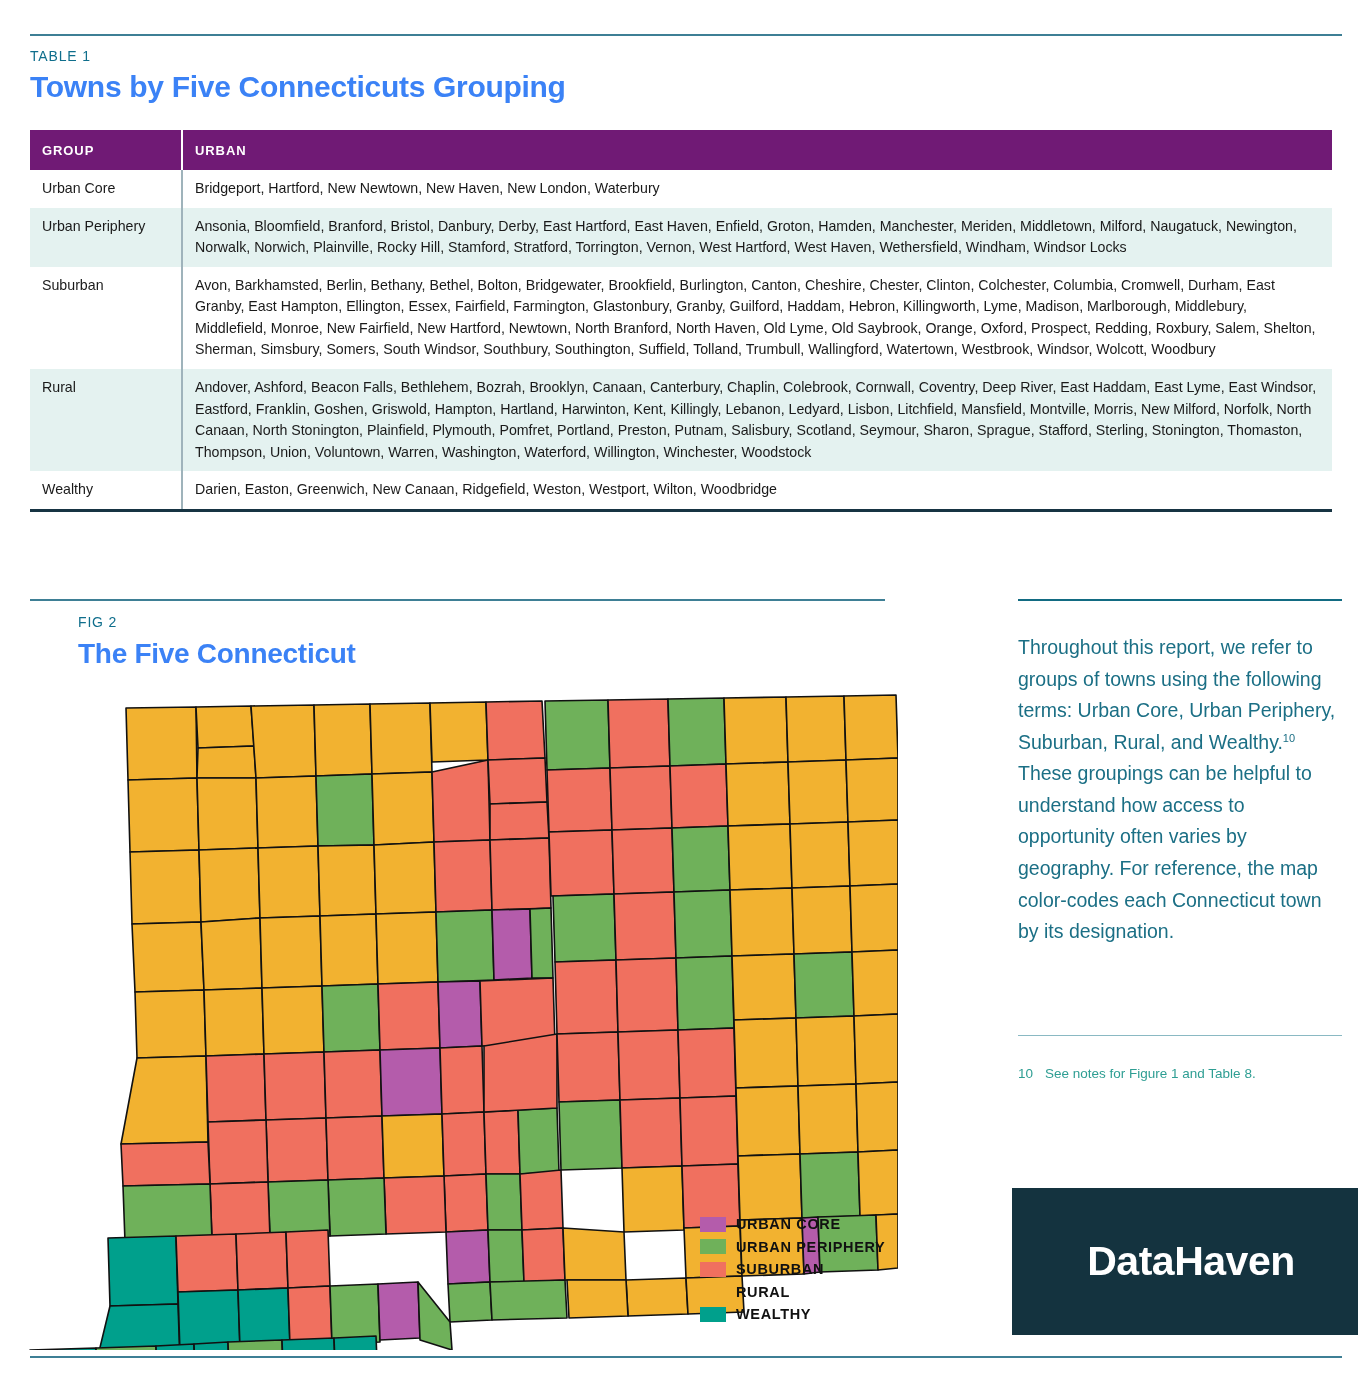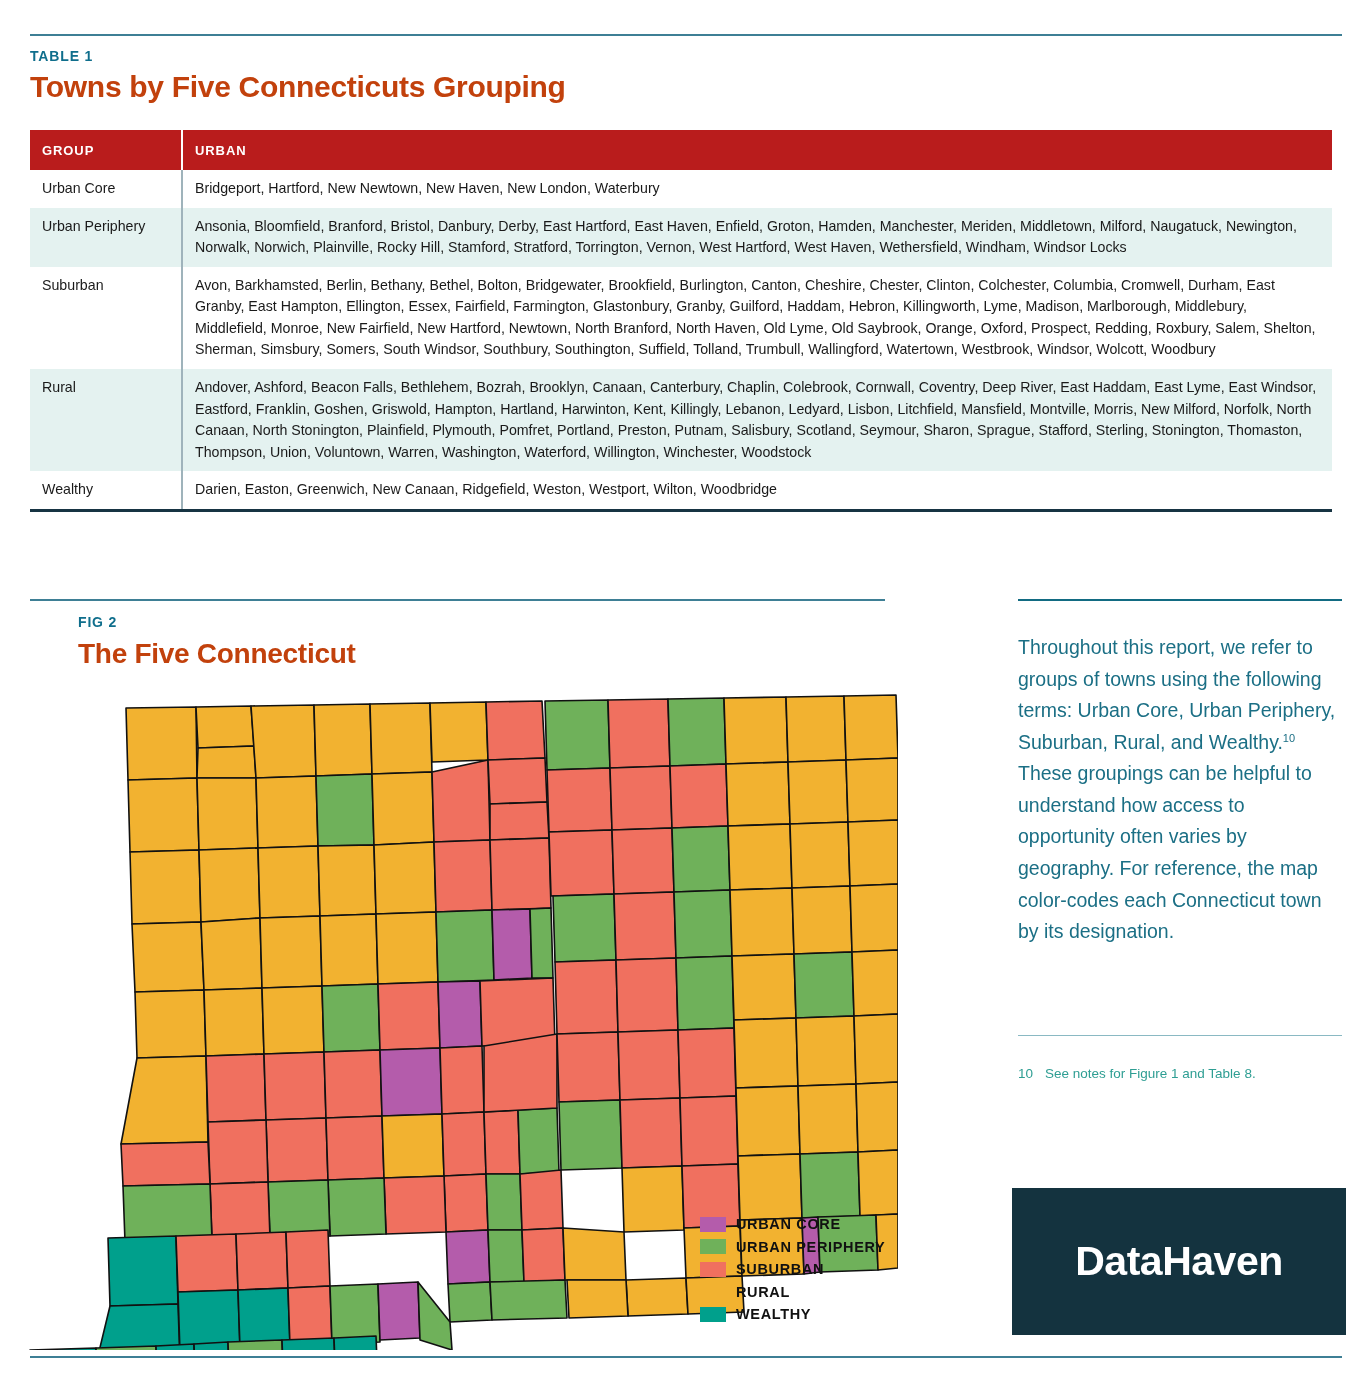--- a/index.html
+++ b/index.html
@@ -28,42 +28,42 @@
 
   
   .table-block {
     position: absolute;
     left: 30px;
     top: 48px;
     width: 1312px;
   }
   .kicker {
     font-size: 14px;
-    font-weight: bold;
+    font-weight: normal;
     letter-spacing: 0.06em;
     color: #0f6e8c;
     margin: 0 0 6px 0;
     text-transform: uppercase;
   }
   .block-title {
     font-size: 30px;
     font-weight: bold;
-    color: #c2410c;
+    color: #3b82f6;
     margin: 0 0 26px 0;
     letter-spacing: -0.01em;
   }
 
   table.ct-table {
     border-collapse: collapse;
     width: 1302px;
     table-layout: fixed;
     border-bottom: 3px solid #173443;
   }
   table.ct-table thead th {
-    background: #b91c1c;
+    background: #701a75;
     color: #ffffff;
     font-size: 13px;
     font-weight: bold;
     letter-spacing: 0.07em;
     text-align: left;
     padding: 10px 12px 10px 12px;
     height: 20px;
     vertical-align: middle;
     border-right: 2px solid #ffffff;
   }
@@ -192,20 +192,21 @@
   .logo {
     position: absolute;
     left: 1012px;
     top: 1188px;
     width: 334px;
     height: 147px;
     background: #14333f;
     display: flex;
     align-items: center;
     justify-content: center;
+    padding-left: 12px;
   }
   .logo-text {
     color: #ffffff;
     font-size: 41px;
     font-weight: bold;
     letter-spacing: -0.012em;
   }
 
   
   .bottom-rule {

